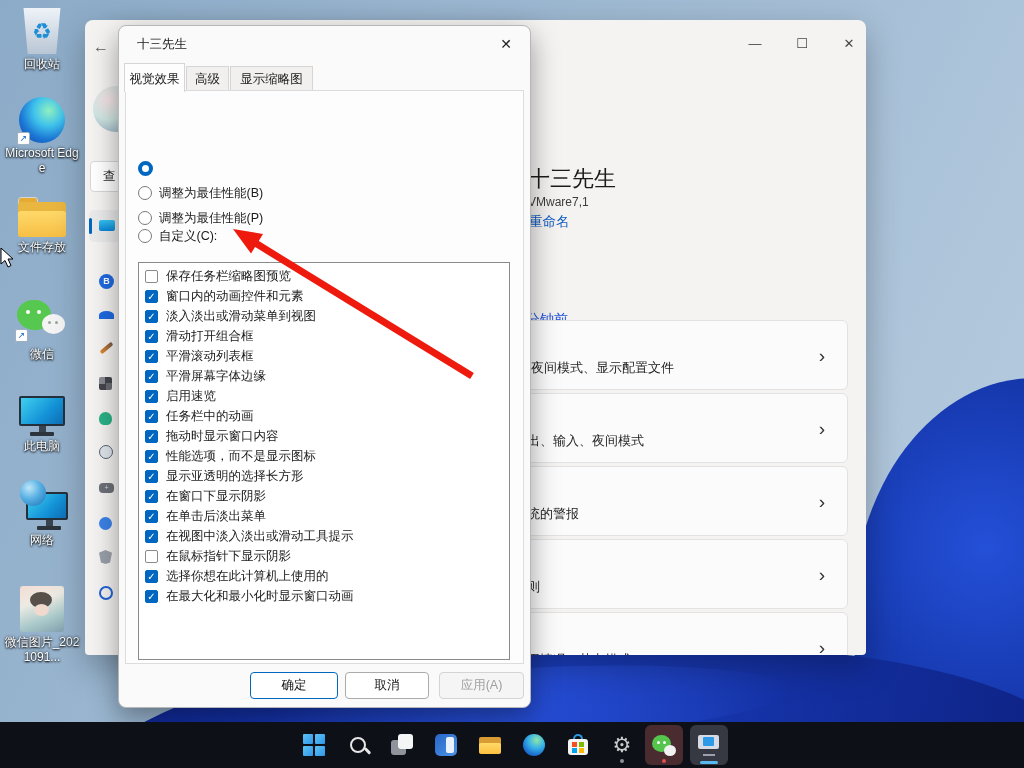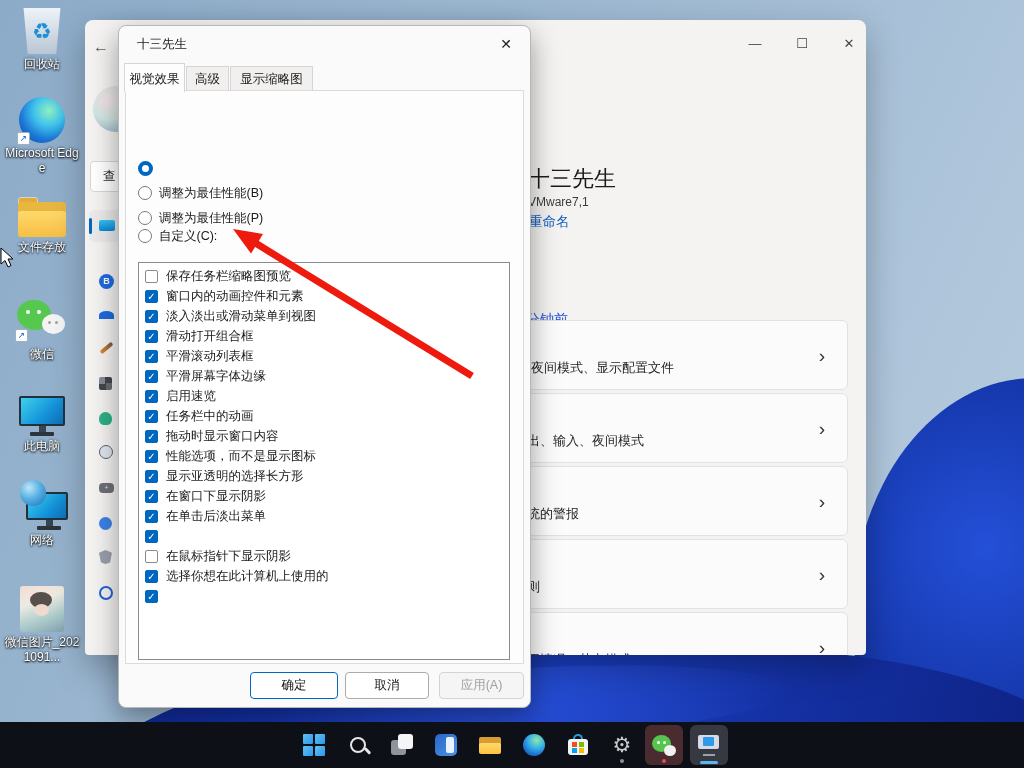--- a/index.html
+++ b/index.html
@@ -364,31 +364,33 @@
         <div class="chk-row" style="top: 223px;">
           <span class="chk on">✓</span>
           <span class="chk-label">在窗口下显示阴影</span>
         </div>
         <div class="chk-row" style="top: 243px;">
           <span class="chk on">✓</span>
           <span class="chk-label">在单击后淡出菜单</span>
         </div>
         <div class="chk-row" style="top: 263px;">
           <span class="chk on">✓</span>
+          <span class="chk-label">在视图中淡入淡出或滑动工具提示</span>
         </div>
         <div class="chk-row" style="top: 283px;">
           <span class="chk"></span>
           <span class="chk-label">在鼠标指针下显示阴影</span>
         </div>
         <div class="chk-row" style="top: 303px;">
           <span class="chk on">✓</span>
           <span class="chk-label">选择你想在此计算机上使用的</span>
         </div>
         <div class="chk-row" style="top: 323px;">
           <span class="chk on">✓</span>
+          <span class="chk-label">在最大化和最小化时显示窗口动画</span>
         </div>
       </div>
   </div>
   <div class="btn btn-ok">确定</div>
   <div class="btn btn-cancel">取消</div>
   <div class="btn btn-apply">应用(A)</div>
 </div>
 
 <svg class="anno" width="1024" height="768">
   <line x1="472" y1="376" x2="252" y2="241" stroke="#ee1a0e" stroke-width="7"></line>

